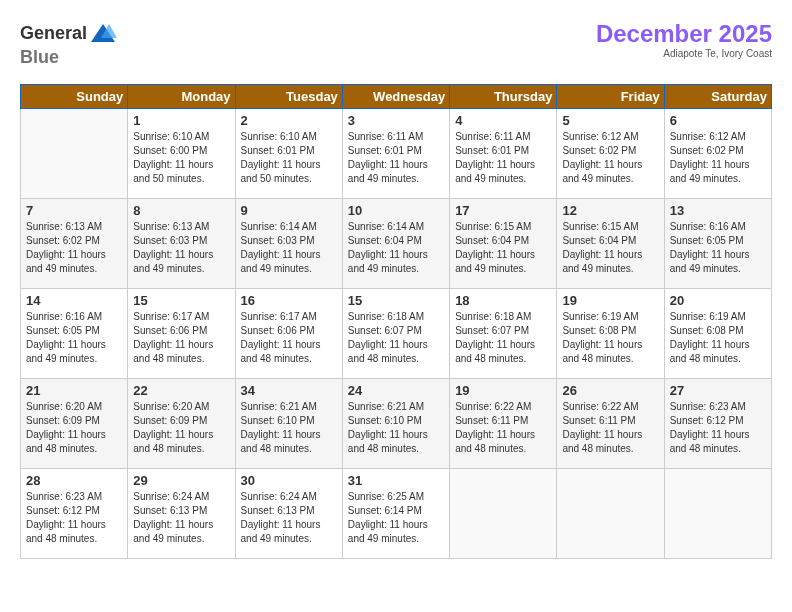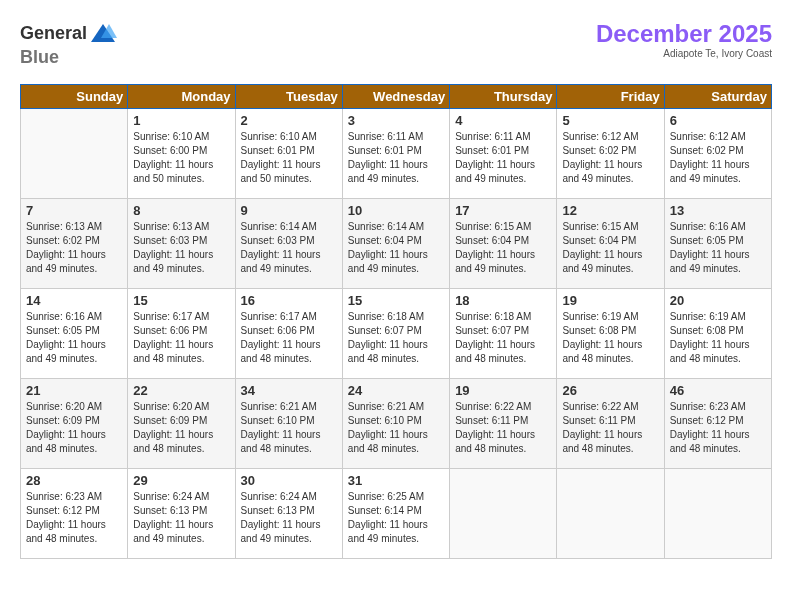--- a/index.html
+++ b/index.html
@@ -232,21 +232,21 @@
         </td>
         <td>
           <div class="day-number">19</div>
           <div class="day-info">Sunrise: 6:22 AM<br>Sunset: 6:11 PM<br>Daylight: 11 hours and 48 minutes.</div>
         </td>
         <td>
           <div class="day-number">26</div>
           <div class="day-info">Sunrise: 6:22 AM<br>Sunset: 6:11 PM<br>Daylight: 11 hours and 48 minutes.</div>
         </td>
         <td>
-          <div class="day-number">46</div>
+          <div class="day-number">27</div>
           <div class="day-info">Sunrise: 6:23 AM<br>Sunset: 6:12 PM<br>Daylight: 11 hours and 48 minutes.</div>
         </td>
       </tr>
       <tr>
         <td>
           <div class="day-number">28</div>
           <div class="day-info">Sunrise: 6:23 AM<br>Sunset: 6:12 PM<br>Daylight: 11 hours and 48 minutes.</div>
         </td>
         <td>
           <div class="day-number">29</div>

